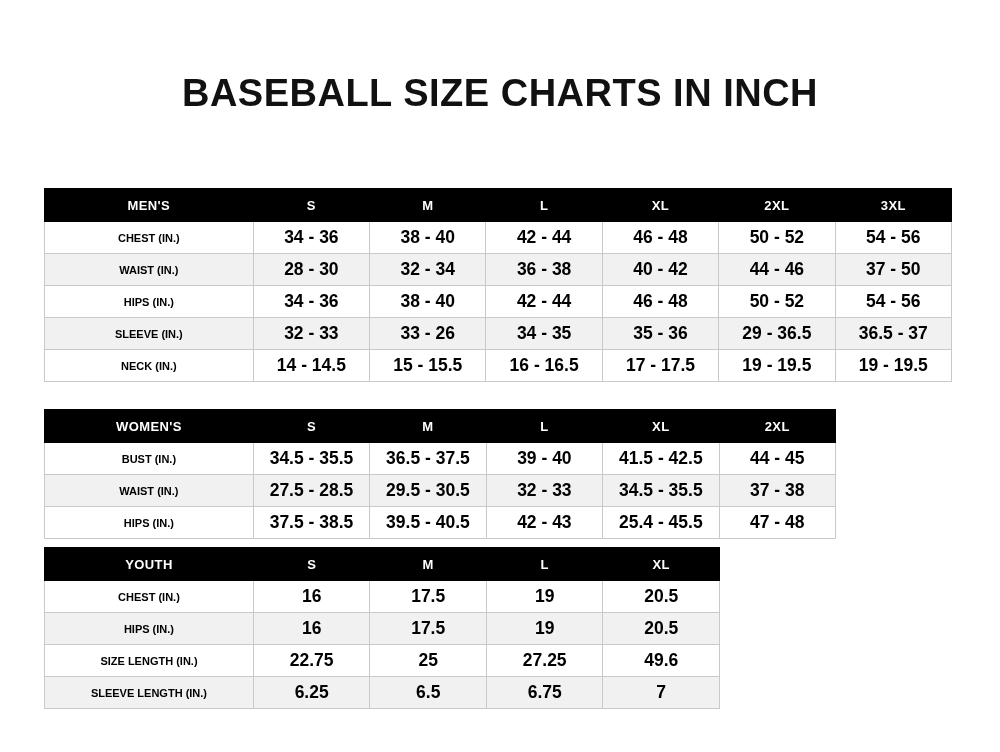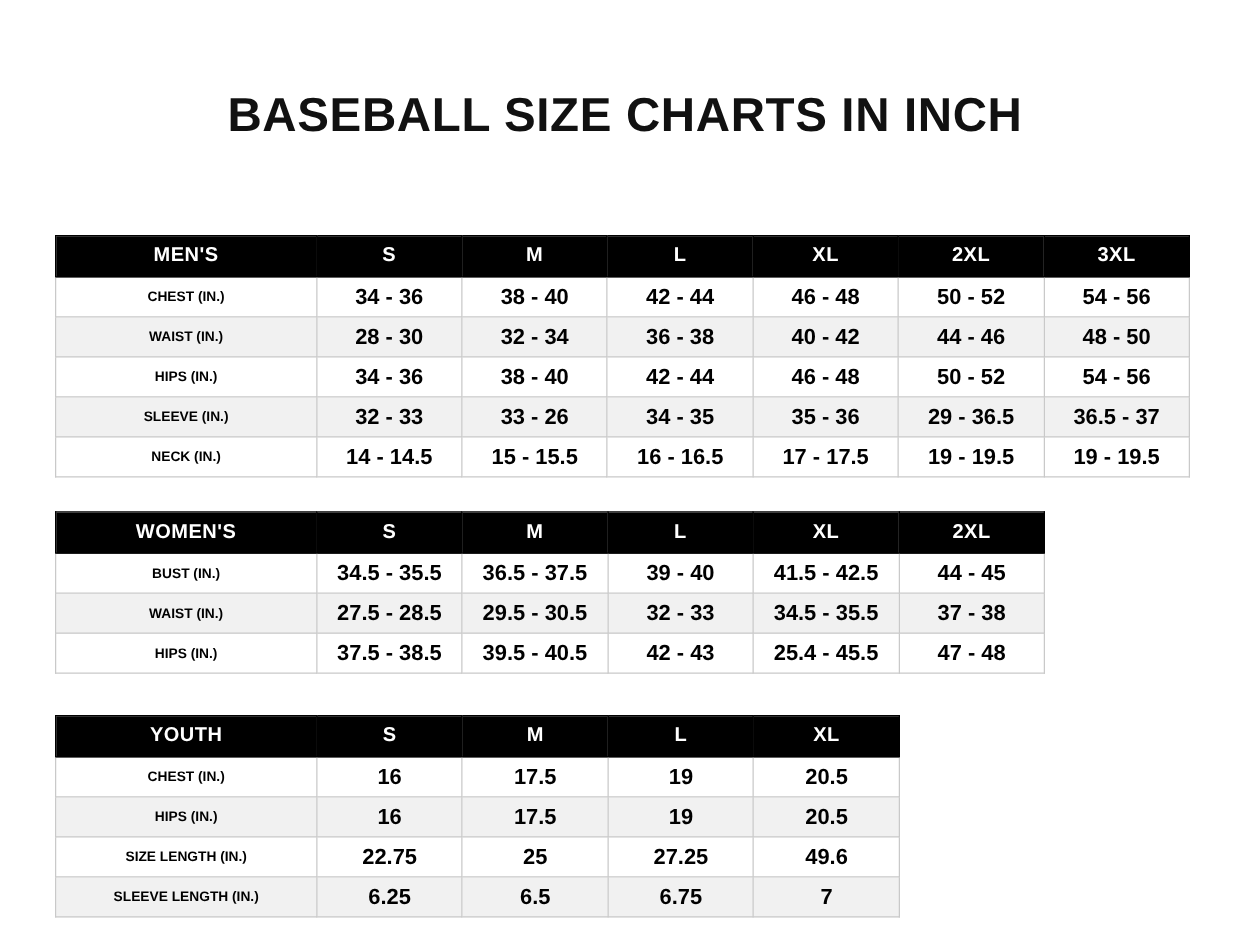--- a/index.html
+++ b/index.html
@@ -32,21 +32,21 @@
     letter-spacing: 0.5px;
     color: #111111;
   }
 
   .chart-block {
     position: absolute;
     left: 44px;
   }
   #block-mens { top: 188px; }
   #block-womens { top: 409px; }
-  #block-youth { top: 572px; }
+  #block-youth { top: 547px; }
 
   table.size-table {
     border-collapse: collapse;
     table-layout: fixed;
   }
   table.size-table td,
   table.size-table th {
     border: 1px solid #c9c9c9;
     text-align: center;
     font-weight: bold;
@@ -54,21 +54,21 @@
     height: 31px;
     padding: 0 2px;
     white-space: nowrap;
     background: #ffffff;
     color: #000000;
   }
   table.size-table thead th {
     background: #000000;
     color: #ffffff;
     border: 1px solid #000000;
-    font-size: 16px;
+    font-size: 13px;
     letter-spacing: 0.4px;
     height: 32px;
   }
   table.size-table thead th.head-label {
     text-align: center;
   }
   table.size-table tbody tr.alt td {
     background: #f1f1f1;
   }
   table.size-table td.row-label {
@@ -128,21 +128,21 @@
           <td>50 - 52</td>
           <td>54 - 56</td>
         </tr>
         <tr class="alt">
           <td class="row-label">WAIST (IN.)</td>
           <td>28 - 30</td>
           <td>32 - 34</td>
           <td>36 - 38</td>
           <td>40 - 42</td>
           <td>44 - 46</td>
-          <td>48 - 50</td>
+          <td>37 - 50</td>
         </tr>
         <tr>
           <td class="row-label">HIPS (IN.)</td>
           <td>34 - 36</td>
           <td>38 - 40</td>
           <td>42 - 44</td>
           <td>46 - 48</td>
           <td>50 - 52</td>
           <td>54 - 56</td>
         </tr>

